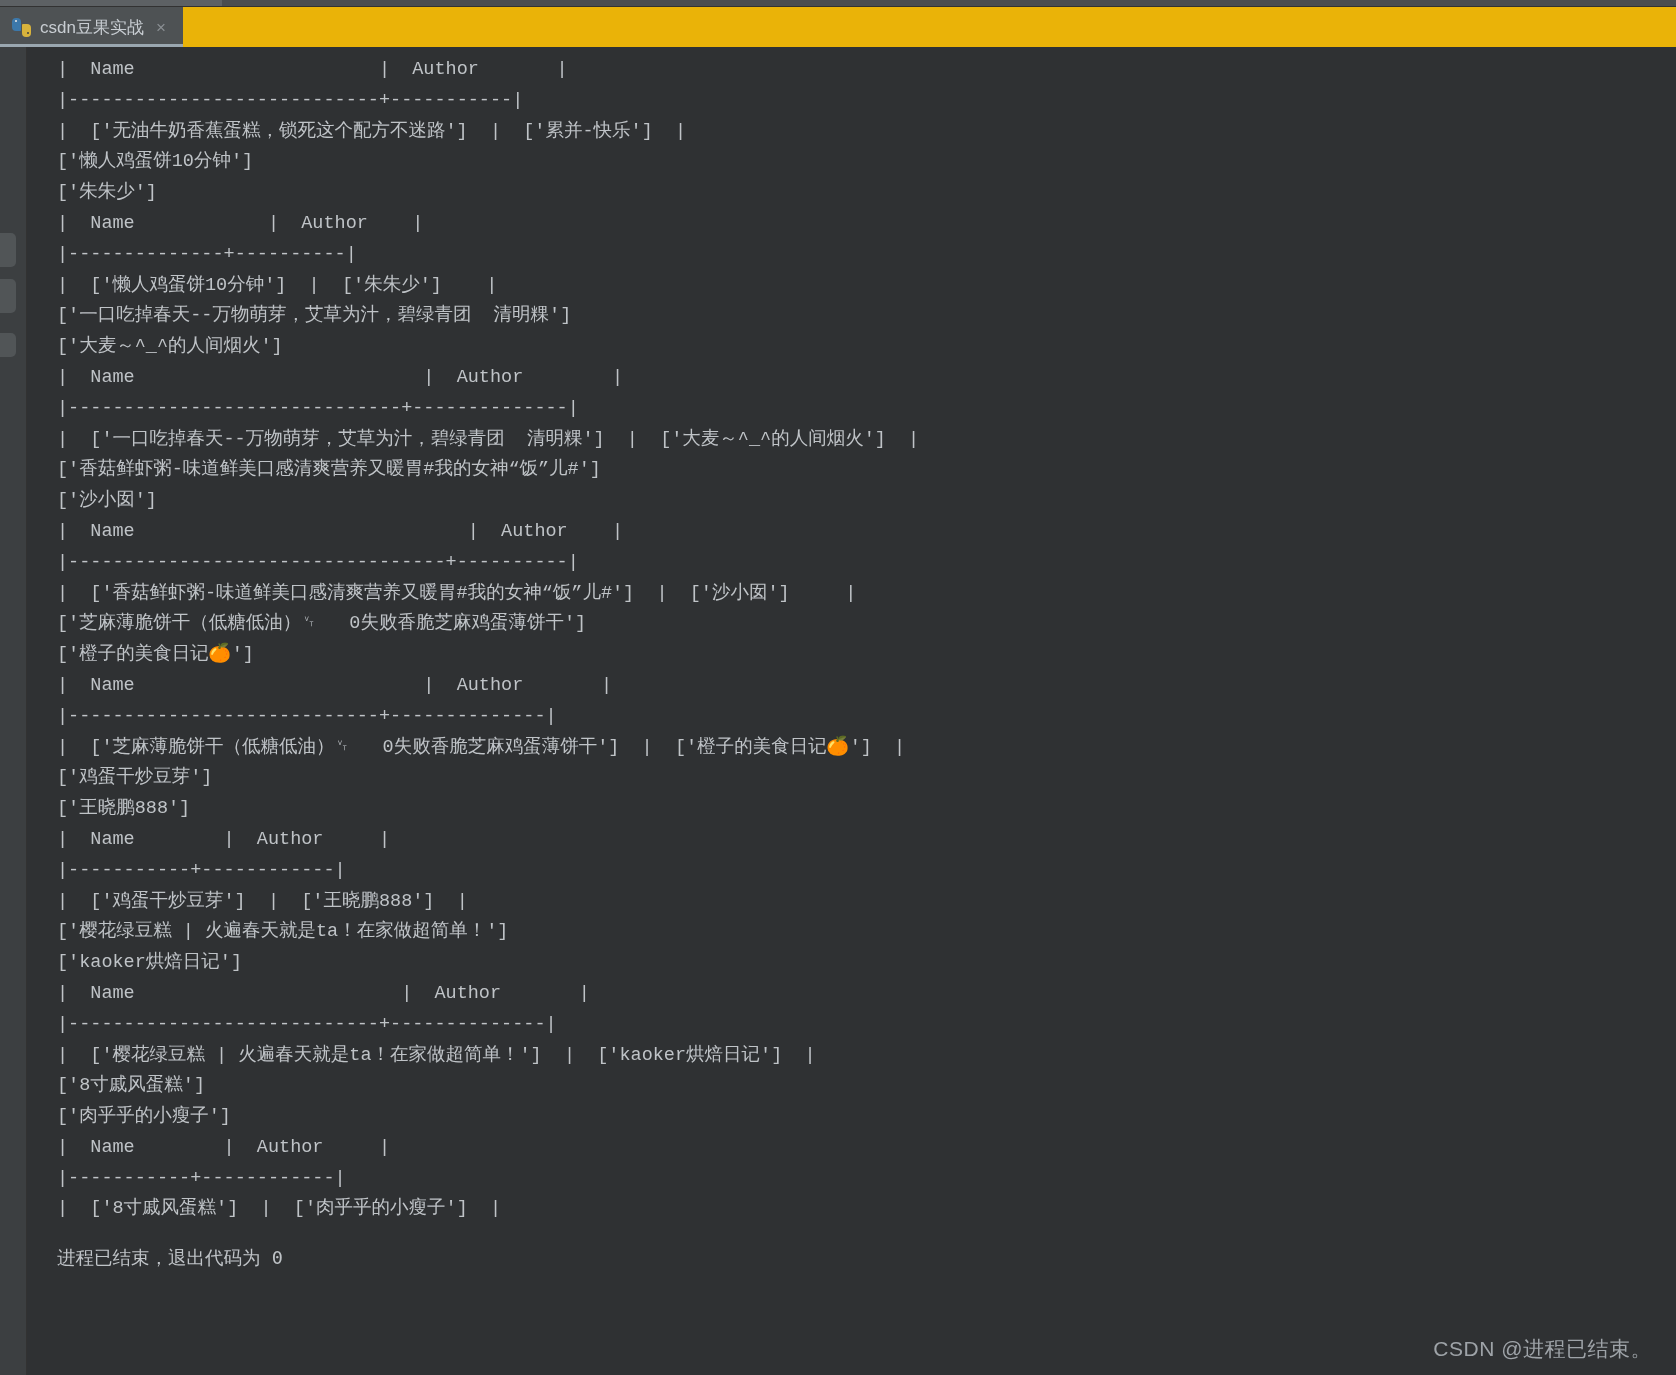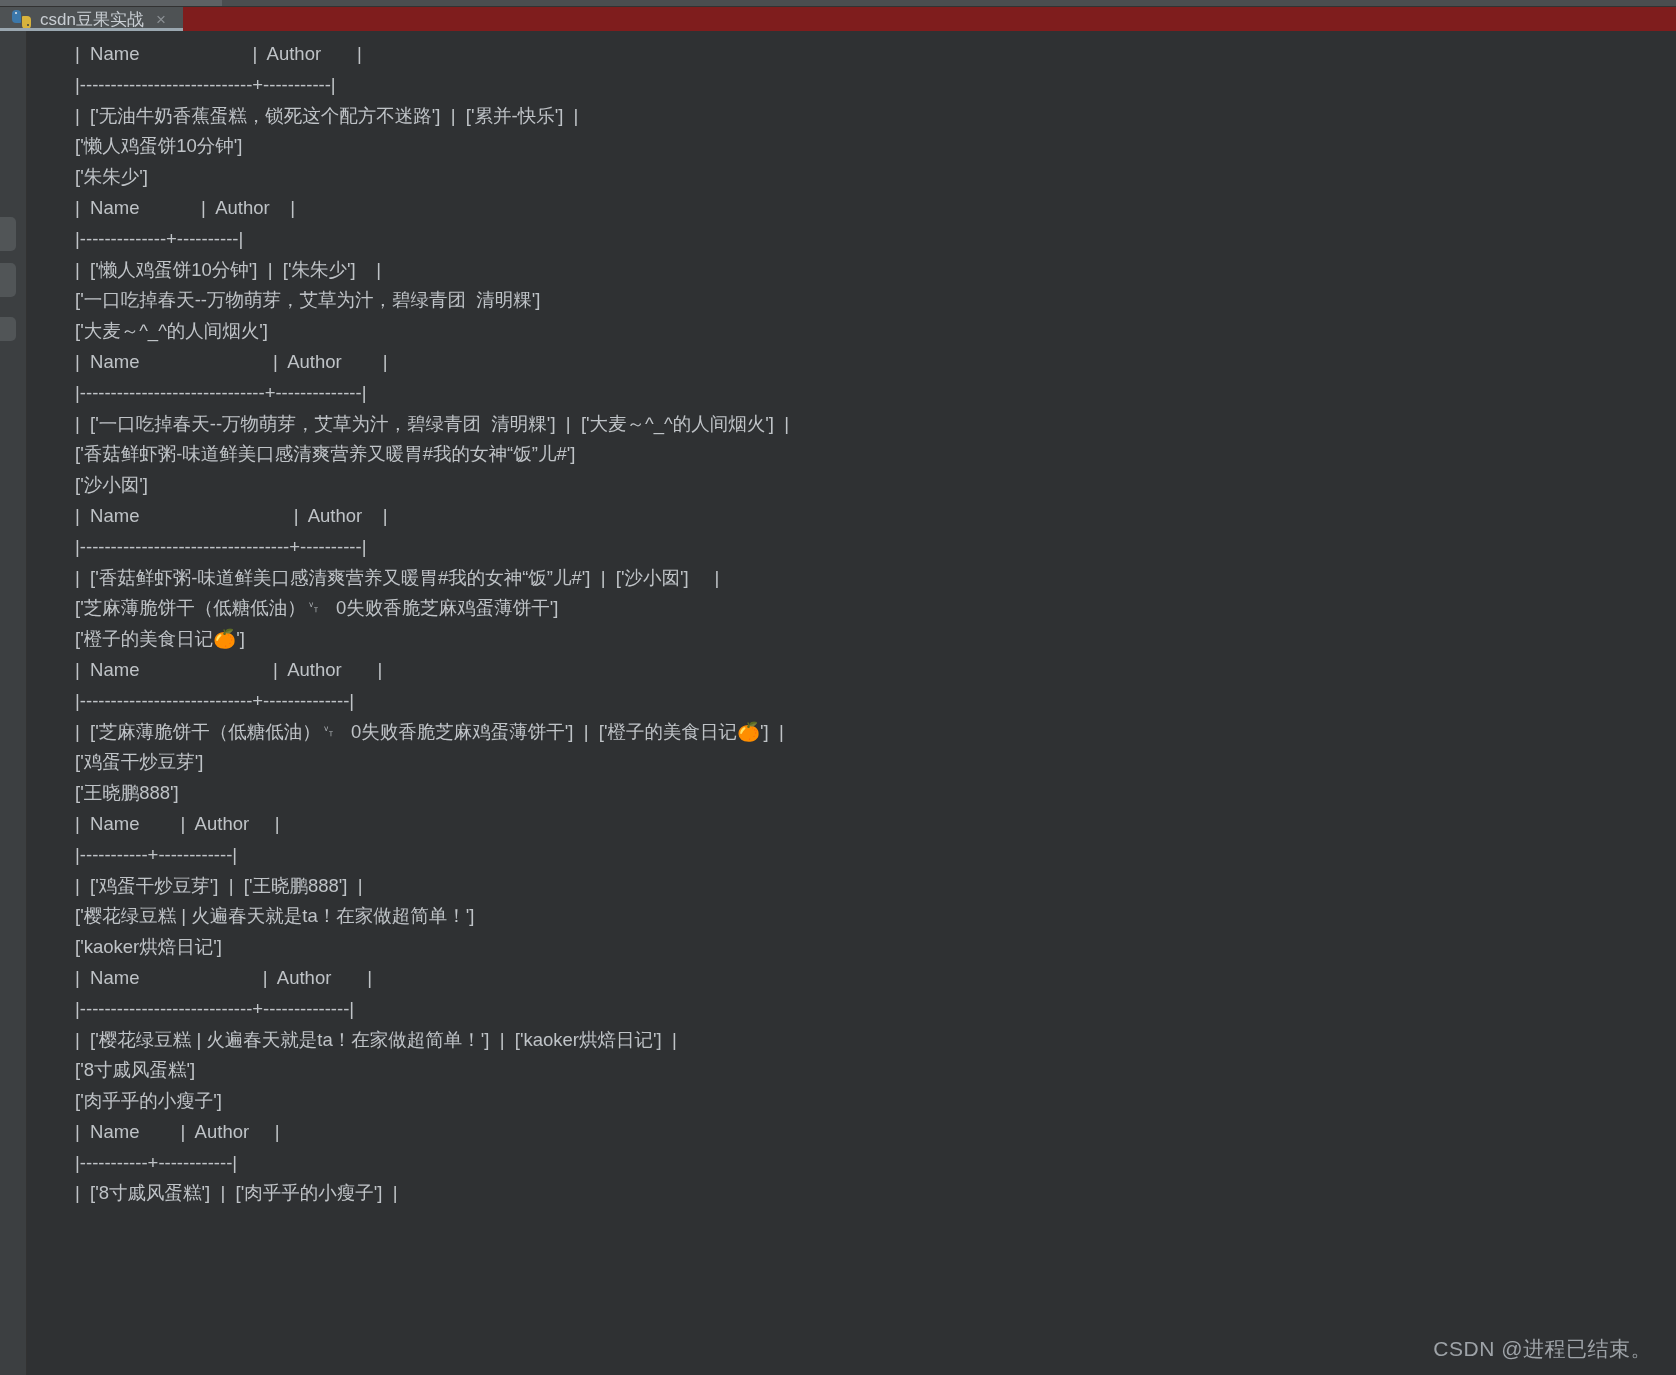--- a/index.html
+++ b/index.html
@@ -33,23 +33,23 @@
     position: relative;
   }
   #top-strip .left-seg {
     position: absolute;
     left: 0; top: 0;
     width: 222px; height: 100%;
     background: #5d6164;
   }
 
   #tab-bar {
-    height: 24px;
-    flex: 0 0 auto;
-    background: #7f1d1d;
+    height: 40px;
+    flex: 0 0 auto;
+    background: #eab308;
     display: flex;
     align-items: stretch;
     position: relative;
     text-align: right;
   }
   .tab {
     display: flex;
     align-items: center;
     gap: 9px;
     padding: 0 14px 0 12px;
@@ -140,23 +140,23 @@
 
   #console {
     flex: 1 1 auto;
     background: #2f3133;
     position: relative;
     overflow: hidden;
     padding: 4px 0 0 0;
   }
   #console-text {
     margin: 0;
-    padding: 4px 0 0 48px;
+    padding: 4px 0 0 30px;
     color: #bfc3c7;
-    font-family: Liberation Sans, sans-serif;
+    font-family: Liberation Mono, monospace;
     font-size: 18.5px;
     line-height: 30.8px;
     white-space: pre;
     letter-spacing: 0px;
   }
   #console-tail {
     margin: 0;
     padding: 18px 0 0 30px;
     color: #bfc3c7;
     font-family: "DejaVu Sans Mono", "Liberation Mono", monospace;
@@ -250,20 +250,21 @@
 ['樱花绿豆糕 | 火遍春天就是ta！在家做超简单！']
 ['kaoker烘焙日记']
 |  Name                        |  Author       |
 |----------------------------+--------------|
 |  ['樱花绿豆糕 | 火遍春天就是ta！在家做超简单！']  |  ['kaoker烘焙日记']  |
 ['8寸戚风蛋糕']
 ['肉乎乎的小瘦子']
 |  Name        |  Author     |
 |-----------+------------|
 |  ['8寸戚风蛋糕']  |  ['肉乎乎的小瘦子']  |</pre>
+      <pre id="console-tail">进程已结束，退出代码为 0</pre>
       <div id="console-scroll-track"></div>
     </div>
 
   </div>
 
   <div id="watermark">CSDN @进程已结束。</div>
 
 </div>
 
 </body></html>

